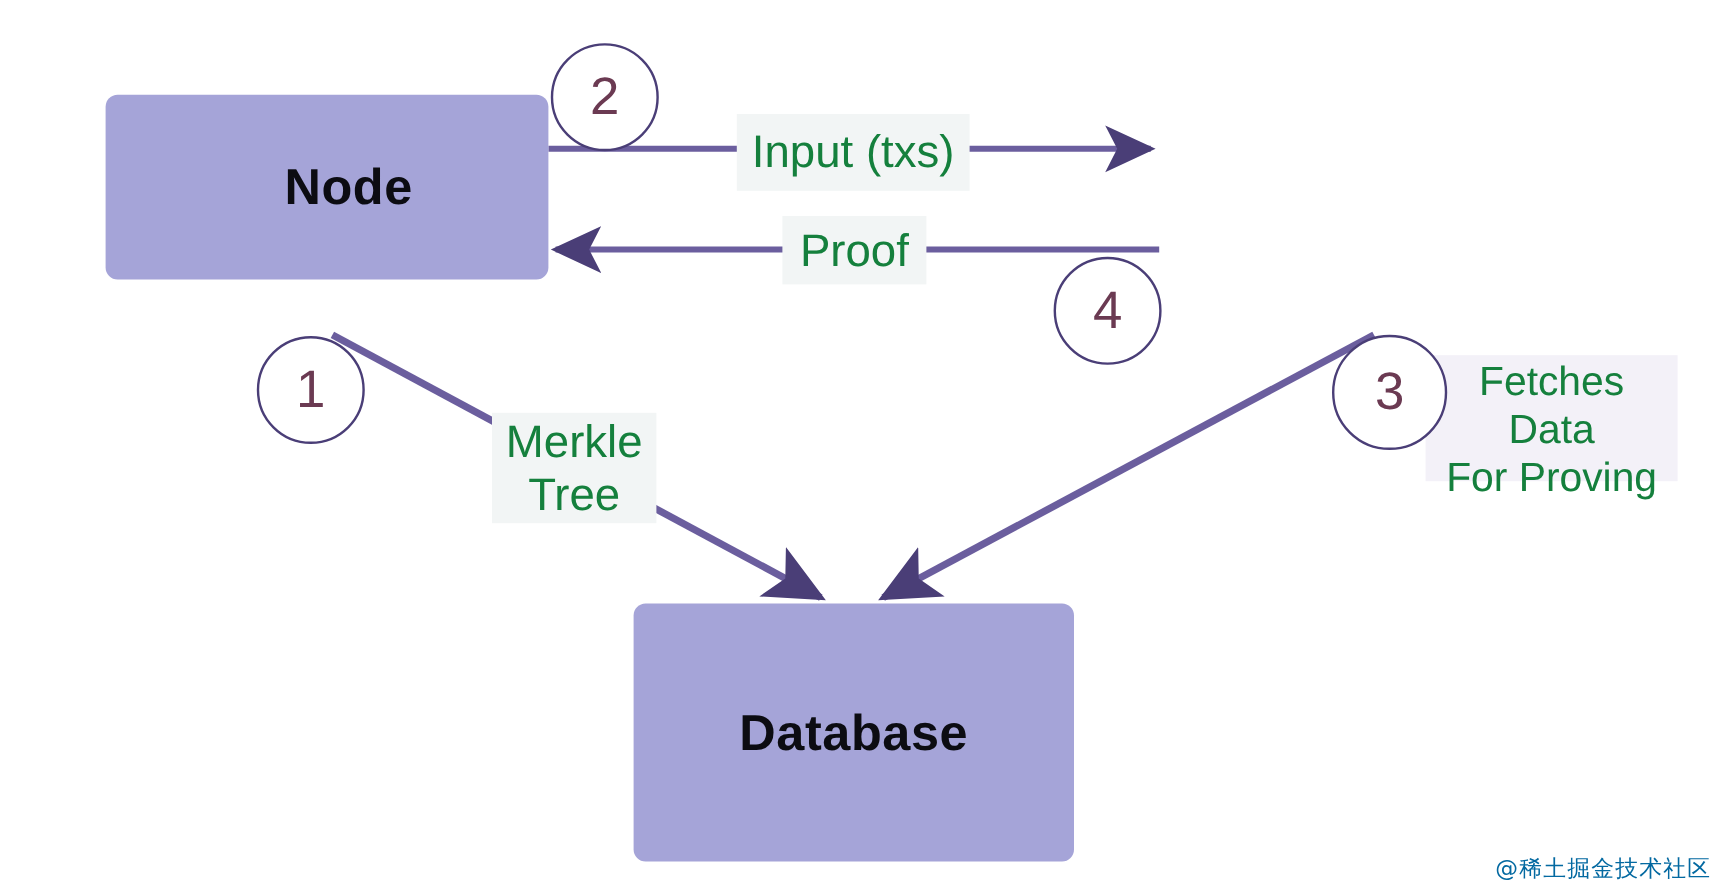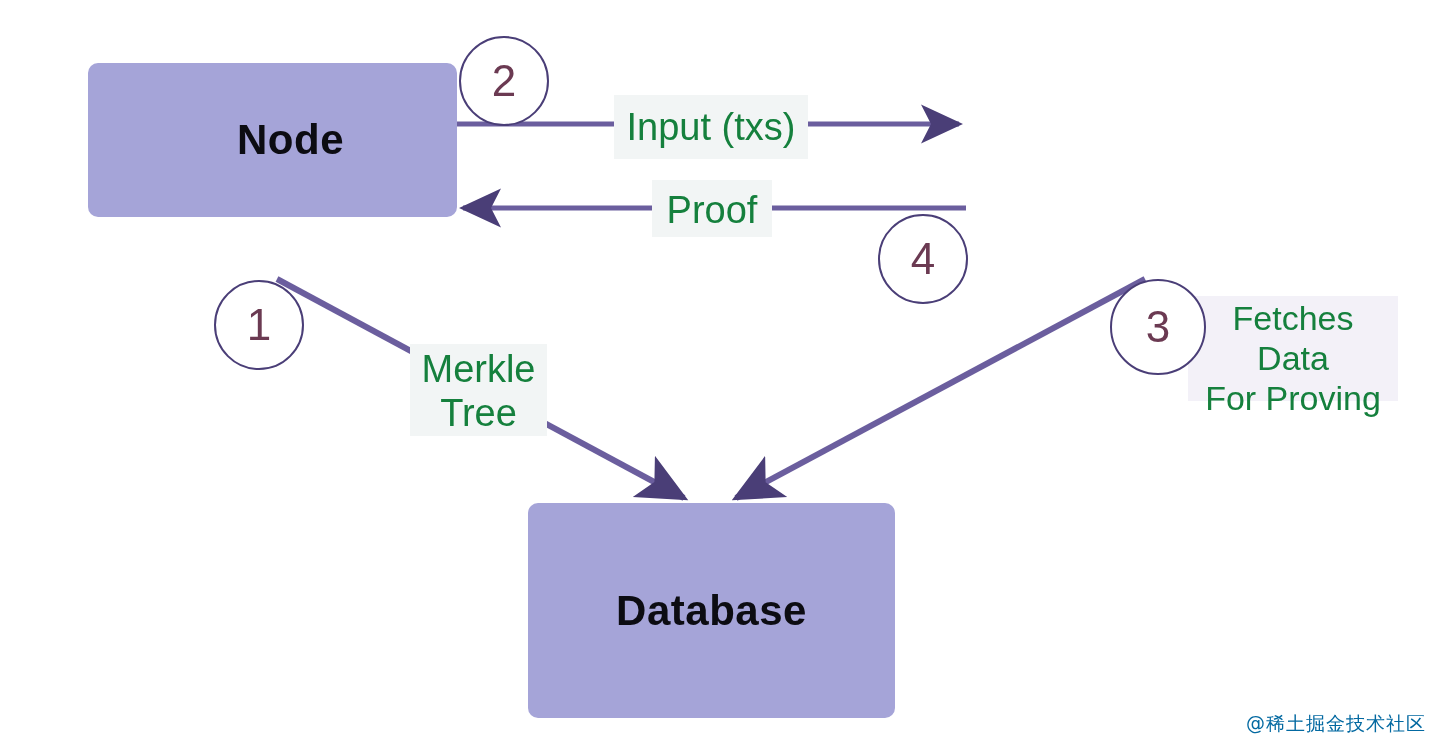--- a/index.html
+++ b/index.html
@@ -92,21 +92,21 @@
 
     <line x1="457" y1="124" x2="959" y2="124" stroke="#6B5E9E" stroke-width="5" marker-end="url(#ah)"></line>
 
     <line x1="966" y1="208" x2="463" y2="208" stroke="#6B5E9E" stroke-width="5" marker-end="url(#ah)"></line>
 
     <line x1="277" y1="279" x2="684" y2="498" stroke="#6B5E9E" stroke-width="6" marker-end="url(#ah)"></line>
 
     <line x1="1145" y1="279" x2="736" y2="498" stroke="#6B5E9E" stroke-width="6" marker-end="url(#ah)"></line>
   </svg>
 
-  <div class="node-box" style="left:88px; top:63px; width:369px; height:154px;padding-left:36px;">
+  <div class="node-box" style="left:88px; top:79px; width:369px; height:154px;padding-left:36px;">
     <span class="node-label">Node</span>
   </div>
 
 
   <div class="node-box" style="left:528px; top:503px; width:367px; height:215px;">
     <span class="node-label">Database</span>
   </div>
 
   <div class="edge-label gray" style="left:614px; top:95px; width:194px; height:64px; line-height:56px;">Input (txs)</div>
 

